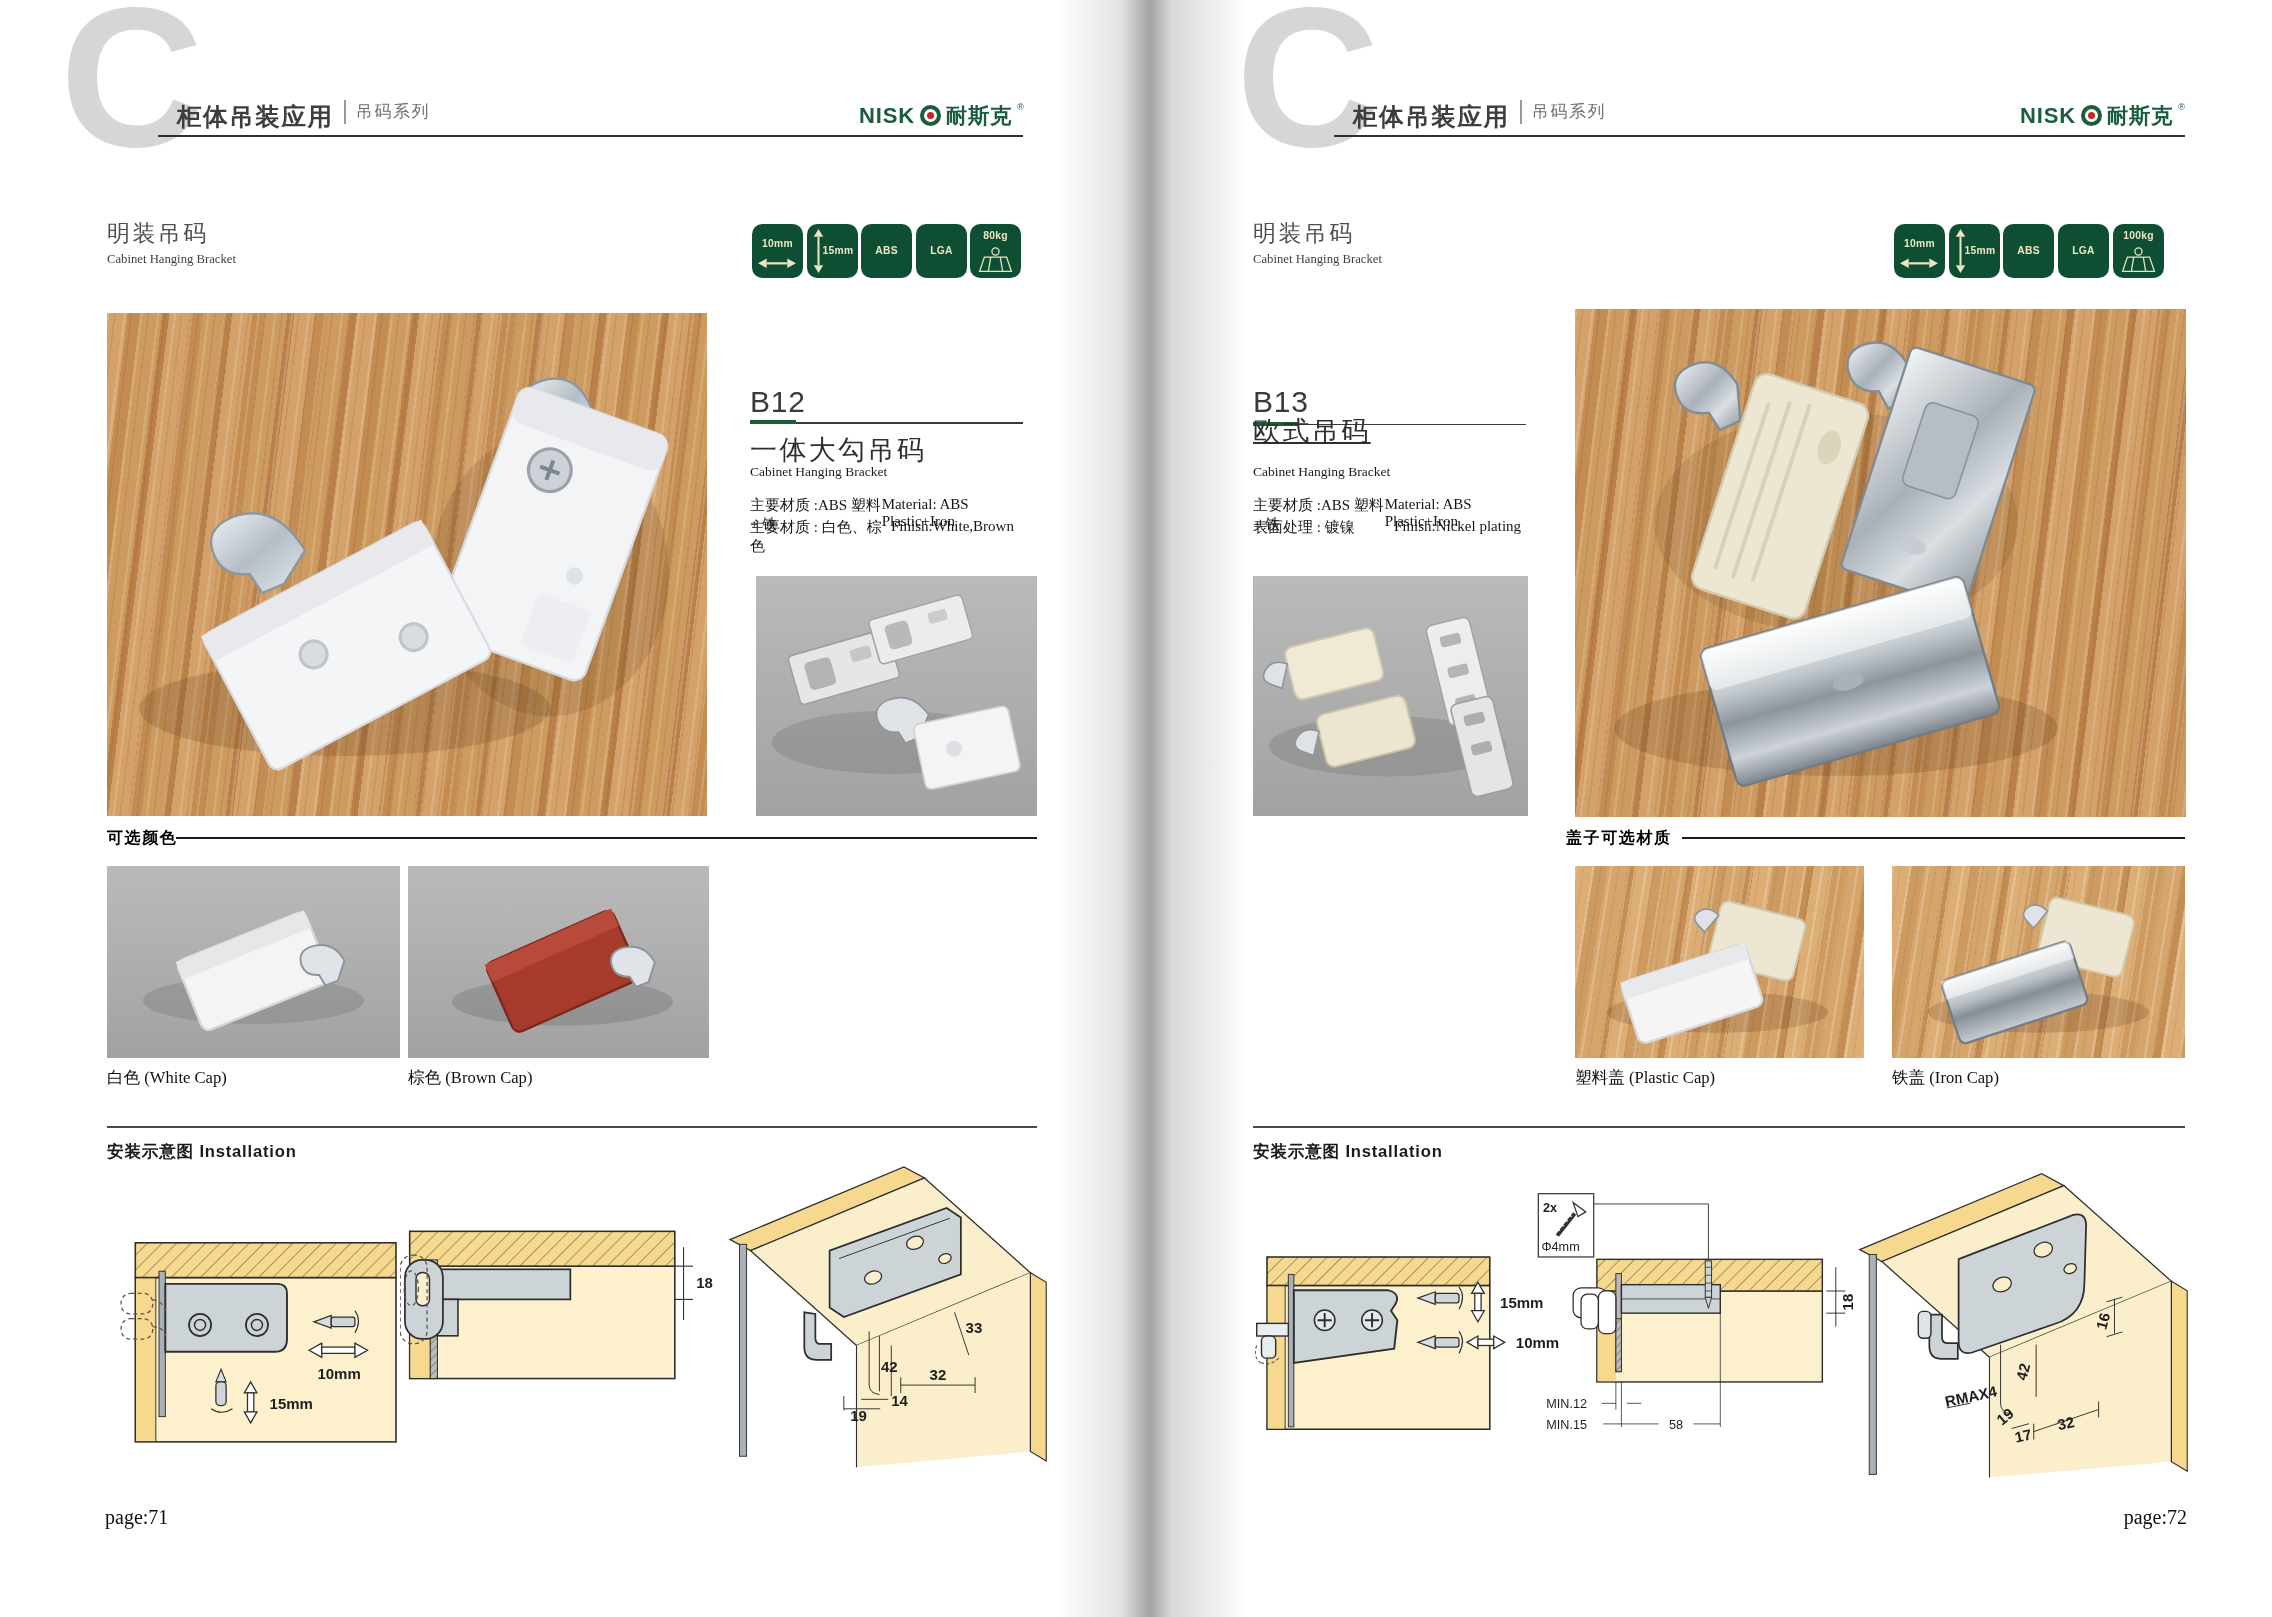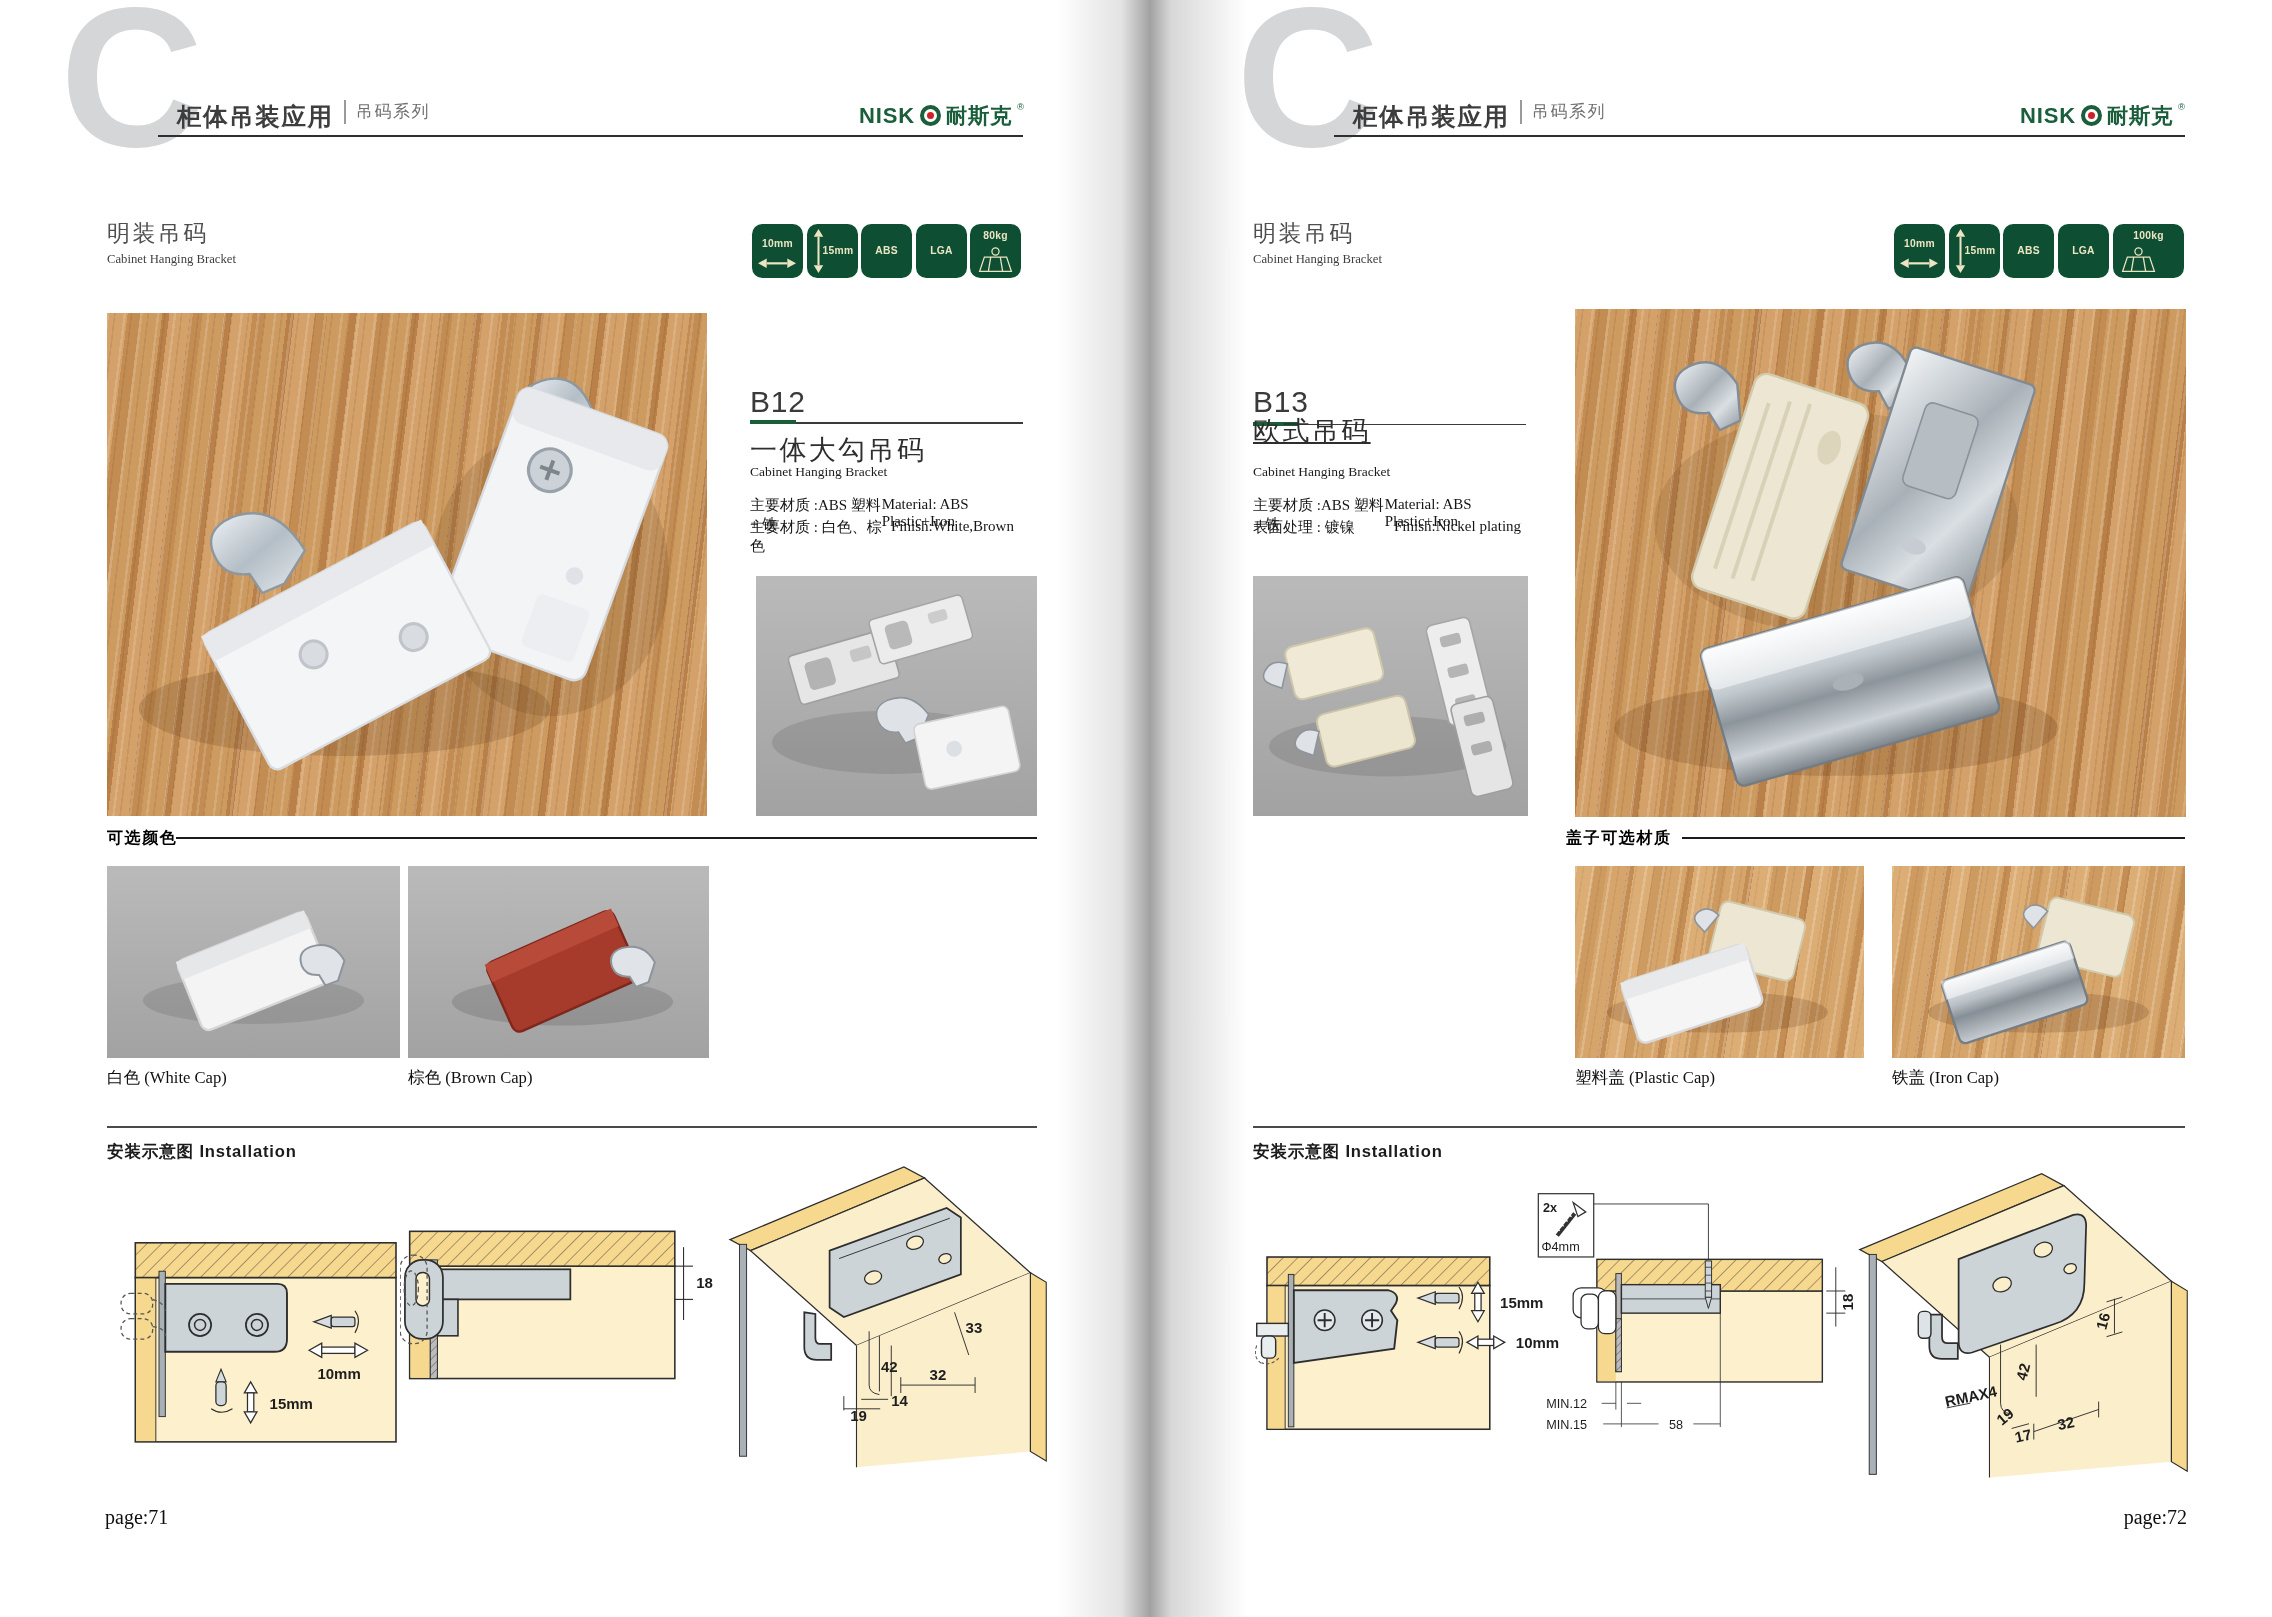--- a/index.html
+++ b/index.html
@@ -369,21 +369,21 @@
         <polygon points="7,56 1,46 13,46" fill="#ece5c3"></polygon>
     </svg>
     <div class="lbl" style="top:21.4px;left:11px;">15mm</div>
   </div>
   <div class="badge" style="left:2003px;top:224px;">
     <div class="lbl" style="top:21.4px;">ABS</div>
   </div>
   <div class="badge" style="left:2058px;top:224px;">
     <div class="lbl" style="top:21.4px;">LGA</div>
   </div>
-  <div class="badge" style="left:2113px;top:224px;padding-left:20px;">
+  <div class="badge" style="left:2113px;top:224px;">
     <div class="lbl" style="top:5.5px;">100kg</div>
     <svg style="position:absolute;left:8px;bottom:4.7px;" width="35" height="27" viewBox="0 0 44 34">
       <g fill="none" stroke="#ece5c3" stroke-width="1.6">
         <circle cx="22" cy="7" r="4.5"></circle>
           <path d="M8 14 H36 L42 32 H2 Z"></path>
           <line x1="16" y1="14" x2="13" y2="32"></line>
           <line x1="28" y1="14" x2="31" y2="32"></line>
       </g>
     </svg>
   </div>

